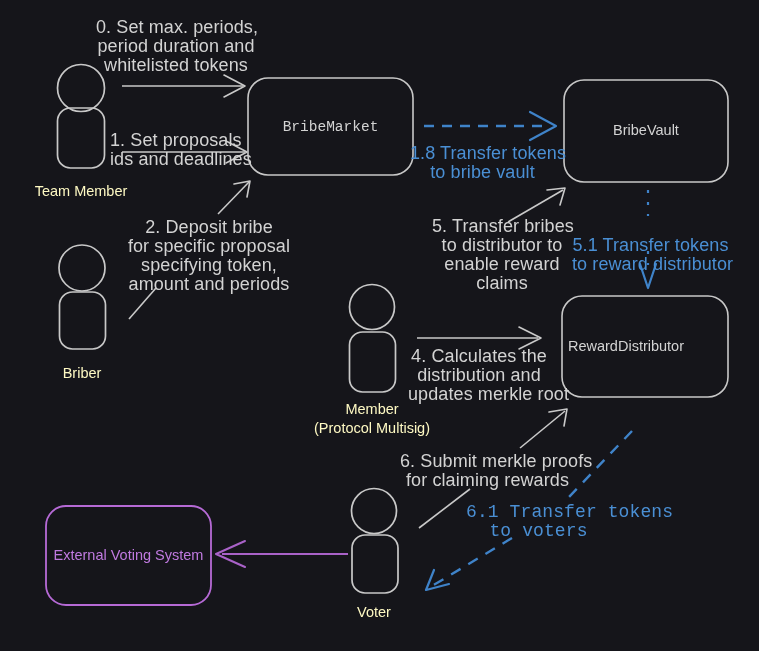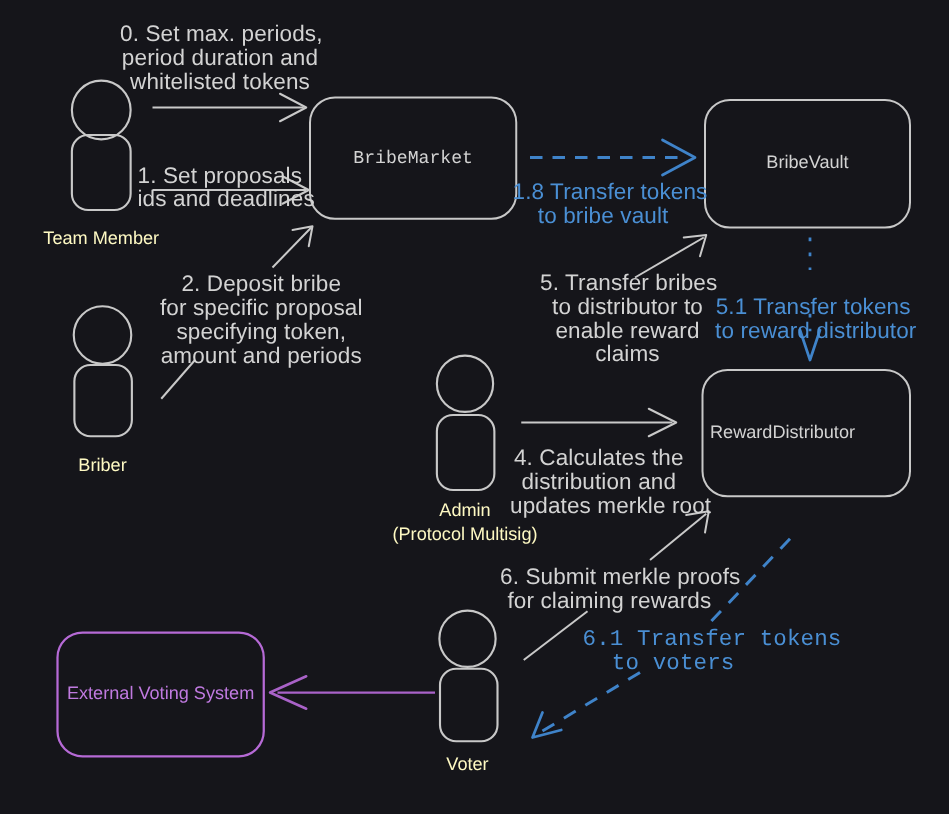--- a/index.html
+++ b/index.html
@@ -146,41 +146,41 @@
 
   </svg>
 
   <div class="boxlabel" style="left:248px; top:118px; width:165px;font-family:Liberation Mono, monospace;">BribeMarket</div>
   <div class="boxlabel" style="left:564px; top:121px; width:164px;">BribeVault</div>
   <div class="boxlabel" style="left:543px; top:337px; width:166px;">RewardDistributor</div>
   <div class="boxlabel purple" style="left:46px; top:546px; width:165px;">External Voting System</div>
 
   <div class="actorlabel" style="left:21px; top:182px; width:120px;">Team Member</div>
   <div class="actorlabel" style="left:22px; top:364px; width:120px;">Briber</div>
-  <div class="actorlabel" style="left:302px; top:400px; width:140px;">Admin
+  <div class="actorlabel" style="left:302px; top:400px; width:140px;">Member
 (Protocol Multisig)</div>
   <div class="actorlabel" style="left:314px; top:603px; width:120px;">Voter</div>
 
   <div class="txt" style="left:96px; top:18px; width:160px;">0. Set max. periods,
 period duration and
 whitelisted tokens</div>
 
   <div class="txt" style="left:110px; top:103px; width:130px;margin-top:28px;">1. Set proposals
 ids and deadlines</div>
 
   <div class="txt" style="left:119px; top:218px; width:180px;">2. Deposit bribe
 for specific proposal
 specifying token,
 amount and periods</div>
 
   <div class="txt blue" style="left:410px; top:144px; width:145px;">1.8 Transfer tokens
 to bribe vault</div>
 
 
-  <div class="txt" style="left:408px; top:357px; width:142px;">4. Calculates the
+  <div class="txt" style="left:408px; top:347px; width:142px;">4. Calculates the
 distribution and
 updates merkle root</div>
 
   <div class="txt" style="left:432px; top:217px; width:140px;">5. Transfer bribes
 to distributor to
 enable reward
 claims</div>
 
   <div class="txt blue" style="left:572px; top:220px; width:157px;margin-top:16px;">5.1 Transfer tokens
 to reward distributor</div>

